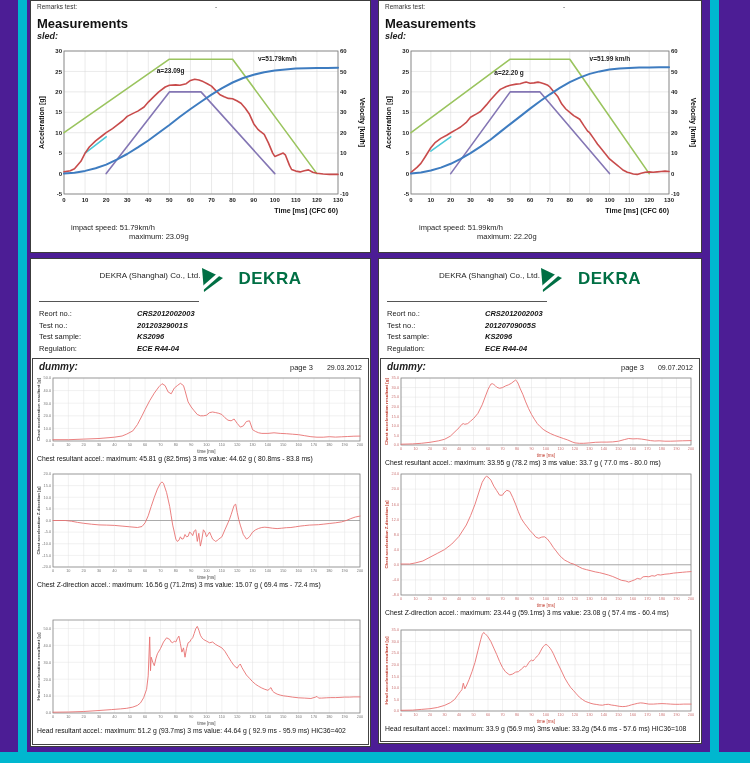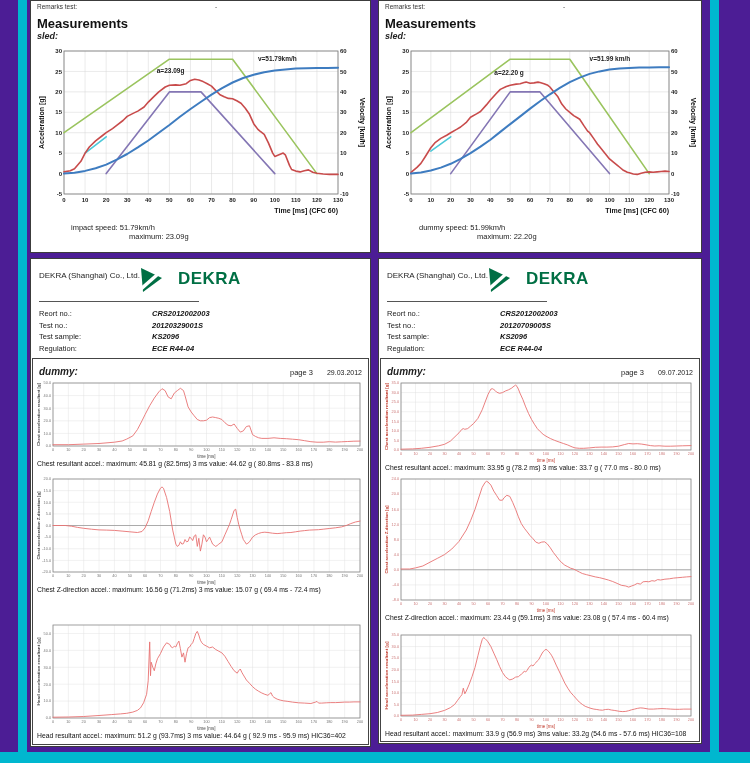--- a/index.html
+++ b/index.html
@@ -14,30 +14,30 @@
   #report-left{left:30px;top:258px;width:341px;height:489px;display:flex;flex-direction:column;}
   #report-right{left:378px;top:258px;width:324px;height:486px;display:flex;flex-direction:column;}
   .remarks-row{display:flex;font-size:6.5px;color:#333;padding:2px 6px 0 6px;}
   .remarks-value{margin-left:138px;}
   .meas-title{font-size:13px;font-weight:bold;padding:6px 6px 0 6px;color:#111;}
   .sled-label{font-size:9px;font-style:italic;font-weight:bold;padding:0 6px;color:#222;}
   .sled-chart{width:330px;height:178px;margin:2px auto 0 auto;}
   #sled-box-right .sled-chart{width:314px;}
   .sled-footer{display:flex;font-size:7.5px;color:#222;padding-left:40px;margin-top:2px;flex-direction:column;}
   .sled-footer span:last-child{margin-left:58px;}
-  .report-header{display:flex;justify-content:flex-start;align-items:flex-start;padding:6px 8px 0 8px;}
+  .report-header{display:flex;justify-content:center;align-items:flex-start;padding:6px 8px 0 8px;}
   .company{font-size:8px;color:#222;padding-top:6px;}
   .logo{display:flex;align-items:center;gap:14px;}
   .logo-text{font-size:17px;font-weight:800;letter-spacing:0.5px;color:#006f44;}
   .header-rule{height:1px;background:#555;margin:8px 0 4px 8px;width:160px;}
   .fields{padding:2px 8px 4px 8px;}
-  .field-row{display:flex;font-size:7.5px;line-height:11.5px;gap:15px;}
+  .field-row{display:flex;font-size:7.5px;line-height:11.5px;}
   .f-label{width:98px;color:#222;}
   .f-value{font-weight:bold;color:#111;font-style:italic;}
-  .dummy-box{border:1px solid #444;margin:0 1px 1px 1px;flex:1;display:flex;flex-direction:column;overflow:hidden;justify-content:center;}
+  .dummy-box{border:1px solid #444;margin:0 1px 1px 1px;flex:1;display:flex;flex-direction:column;overflow:hidden;}
   .dummy-head{display:flex;align-items:baseline;padding:2px 6px 0 6px;}
   .dummy-label{font-size:10px;font-weight:bold;font-style:italic;color:#222;flex:1;}
   .page-label{font-size:7.5px;color:#222;margin-right:14px;}
   .date-label{font-size:7px;color:#222;}
   .dummy-chart{margin:2px 2px 0 2px;}
   .caption{font-size:6.8px;color:#111;padding:1px 4px 0 4px;}
   #report-left .dc1{height:80px;}
   #report-left .dc2{height:110px;margin-top:8px;}
   #report-left .dc3{height:110px;margin-top:28px;}
   #report-right .dc1{height:84px;}
@@ -202,21 +202,21 @@
           <polyline points="28.0,89.7 127.2,16.2 186.8,16.2 266.2,130.6" fill="none" stroke="#9ac45e" stroke-width="1.6" stroke-linejoin="round" stroke-linecap="round"></polyline>
           <polyline points="67.7,130.6 127.2,48.9 157.0,48.9 226.5,130.6" fill="none" stroke="#8476b4" stroke-width="1.6" stroke-linejoin="round" stroke-linecap="round"></polyline>
           <polyline points="47.8,108.1 67.7,93.8" fill="none" stroke="#4cc8d8" stroke-width="1.6" stroke-linejoin="round" stroke-linecap="round"></polyline>
           <polyline points="28.0,129.3 34.0,124.4 37.9,120.4 41.9,114.2 47.8,104.8 51.8,99.9 57.8,95.4 63.7,92.2 67.7,89.7 73.6,86.4 77.6,84.0 83.6,79.1 87.5,74.2 93.5,70.9 97.5,68.5 103.4,61.9 107.4,57.0 113.3,50.5 117.3,46.4 123.3,43.5 127.2,42.3 133.2,41.1 137.2,40.7 141.1,39.5 143.1,39.1 147.1,40.3 151.0,39.9 155.0,39.1 157.0,39.5 161.0,40.7 164.9,42.3 166.9,44.0 170.9,48.9 174.9,53.8 178.8,61.1 182.8,66.0 186.8,69.3 190.7,72.6 194.7,75.0 196.7,76.2 200.7,82.4 204.6,88.1 206.6,89.7 210.6,95.4 214.6,101.2 216.5,103.6 220.5,108.5 224.5,113.4 226.5,115.9 230.4,119.1 234.4,122.4 236.4,124.0 240.4,127.3 244.3,129.3 246.3,129.8 250.3,131.0 254.2,131.4 258.2,130.2 262.2,129.3 266.2,128.9 270.1,129.3 274.1,128.9 278.1,128.5 282.0,128.1 286.0,128.5" fill="none" stroke="#c84b4b" stroke-width="1.6" stroke-linejoin="round" stroke-linecap="round"></polyline>
           <polyline points="28.0,130.6 37.9,129.6 47.8,127.5 57.8,124.6 67.7,120.8 77.6,115.9 87.5,110.1 97.5,103.6 107.4,96.7 117.3,88.9 127.2,81.1 137.2,73.4 147.1,65.6 157.0,58.3 166.9,51.3 176.8,44.8 186.8,39.1 196.7,34.6 206.6,30.9 216.5,28.4 226.5,26.6 236.4,25.6 246.3,25.0 256.2,24.6 266.2,24.4 276.1,24.3 286.0,24.3" fill="none" stroke="#3e7cc0" stroke-width="2" stroke-linejoin="round" stroke-linecap="round"></polyline>
           <text x="111.35384615384616" y="31.69714285714285" text-anchor="start" font-size="6.5" font-weight="bold" fill="#222">a=22.20 g</text>
           <text x="206.6153846153846" y="17.805714285714288" text-anchor="start" font-size="6.5" font-weight="bold" fill="#222">v=51.99 km/h</text>
         </svg>
       </div>
     <div class="sled-footer">
-      <span>dummy speed: 51.99km/h</span>
+      <span>impact speed: 51.99km/h</span>
       <span>maximum: 22.20g</span>
     </div>
   </div>
 
   <div class="pagebox" id="report-left">
     <div class="report-header">
       <span class="company">DEKRA (Shanghai) Co., Ltd.</span>
       <div class="logo">
         <svg width="24" height="28" viewBox="0 0 24 28">
           <polygon points="1,3 22,13 3,27" fill="#006f44"></polygon>

